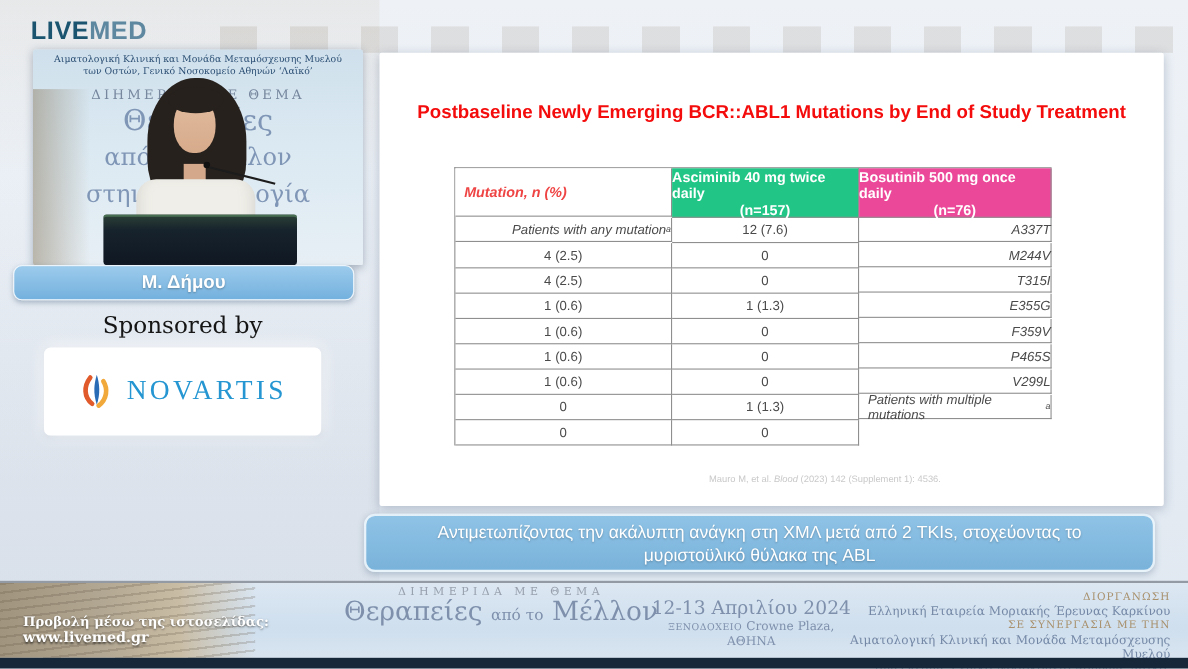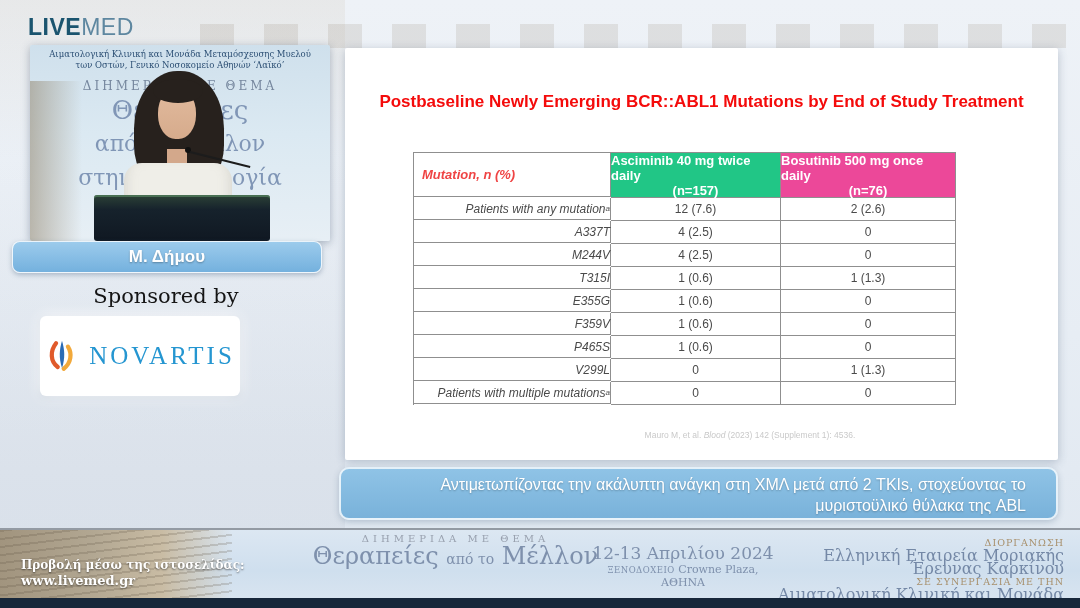--- a/index.html
+++ b/index.html
@@ -10,21 +10,21 @@
 
   
   .bg-left{left:0;top:0;width:345px;height:528px;
     background:linear-gradient(180deg,rgba(205,195,178,.20),rgba(205,195,178,0) 30%,rgba(195,202,214,.25) 85%);}
   .bg-arches{left:200;top:24px;left:200px;width:880px;height:24px;opacity:.16;
     background:repeating-linear-gradient(90deg,#8a7b66 0 34px,transparent 34px 64px);}
 
   
   .logo{left:28px;top:14px;font-size:23px;letter-spacing:.5px;}
   .logo b{color:#1a546f;font-weight:bold;}
-  .logo span{color:#5e87a0;font-weight:400;}
+  .logo span{color:#5e87a0;font-weight:700;}
 
   
   .video-card{left:30px;top:45px;width:300px;height:196px;border-radius:2px;overflow:hidden;
     box-shadow:0 2px 8px rgba(40,60,90,.35);
     background:linear-gradient(180deg,#cfe0ec 0%,#dbe9f2 45%,#e7eff5 100%);}
   .vc-ruins{left:0;top:36px;width:52px;height:160px;
     background:linear-gradient(90deg,rgba(148,135,112,.55),rgba(148,135,112,0));}
   .vc-top{left:0;top:4px;width:300px;text-align:center;font-family:"DejaVu Serif",serif;
     font-size:8.5px;line-height:10.5px;color:#2c4f74;}
   .vc-kicker{left:0;top:34px;width:300px;text-align:center;font-family:"DejaVu Serif",serif;
@@ -50,21 +50,21 @@
   
   .name-banner{left:12px;top:241px;width:308px;height:30px;border-radius:8px;
     background:linear-gradient(180deg,#9ccbec,#74b1de);
     border:1px solid rgba(255,255,255,.85);box-shadow:0 2px 5px rgba(60,90,120,.35);
     color:#fff;font-size:17px;font-weight:bold;text-align:center;line-height:29px;
     text-shadow:0 1px 2px rgba(0,0,0,.3);}
 
   
   .sponsored{left:0;top:284px;width:332px;text-align:center;font-family:"DejaVu Serif",serif;
     font-size:21px;color:#141414;}
-  .novartis-card{left:40px;top:316px;width:200px;height:80px;background:#fff;border-radius:6px;
+  .novartis-card{left:40px;top:316px;width:252px;height:80px;background:#fff;border-radius:6px;
     box-shadow:0 0 14px rgba(255,255,255,.9),0 2px 6px rgba(120,140,160,.25);
     display:flex;align-items:center;justify-content:center;gap:10px;}
   .nov-word{font-family:"Liberation Serif","DejaVu Serif",serif;font-size:25px;letter-spacing:3px;
     color:#2596d1;font-weight:400;}
 
   
   .slide{left:345px;top:48px;width:713px;height:412px;background:#fff;border-radius:2px;
     box-shadow:0 2px 10px rgba(60,80,110,.30);}
   .slide-title{left:0;top:44px;width:713px;text-align:center;color:#f40b0b;
     font-weight:bold;font-size:17px;}
@@ -76,24 +76,24 @@
   .mtable .h1{justify-content:flex-start;align-items:center;flex-direction:row;
     padding-left:8px;color:#ef4444;background:#fff;box-sizing:border-box;width:197px;font-style:italic;}
   .mtable .green{background:#21c686;color:#fff;}
   .mtable .blue{background:#ec4899;color:#fff;}
   .mtable .mut{justify-content:flex-end;padding-left:8px;box-sizing:border-box;font-style:italic;}
   sup{font-size:8px;line-height:0;}
   .citation{left:205px;top:382px;width:400px;text-align:center;color:#c9c9c9;font-size:8.5px;}
   .citation i{font-style:italic;}
 
   
-  .banner{left:339px;top:467px;width:719px;height:53px;border-radius:10px;box-sizing:border-box;
+  .banner{left:331px;top:467px;width:719px;height:53px;border-radius:10px;box-sizing:border-box;
     background:linear-gradient(180deg,#8fc3e6,#79b2da);
     border:2px solid rgba(255,255,255,.8);box-shadow:0 2px 6px rgba(70,100,130,.3);
-    color:#fff;font-size:16px;line-height:21px;text-align:right;padding:5px 30px 0 30px;
+    color:#fff;font-size:16px;line-height:21px;text-align:center;padding:5px 30px 0 30px;
     text-shadow:0 1px 2px rgba(0,0,0,.25);}
 
   
   .footer{left:0;top:528px;width:1080px;height:70px;border-top:2px solid #939aa3;box-sizing:border-box;
     background:linear-gradient(180deg,#dce7f2 0%,#cfdfee 60%,#d8e4f0 100%);}
   .theater{left:0;top:0;width:232px;height:68px;
     background:linear-gradient(90deg,#a1947e 0%,#b2a792 40%,#c9bca4 70%,rgba(201,188,164,0) 100%);}
   .theater:after{content:"";position:absolute;inset:0;
     background:repeating-linear-gradient(173deg,rgba(90,78,62,.35) 0 2px,transparent 2px 8px);opacity:.6;}
   .watermark{left:21px;top:28px;color:#fff;font-family:"DejaVu Serif",serif;font-weight:bold;
@@ -103,21 +103,21 @@
   .f-center{left:283px;top:3px;width:345px;text-align:center;color:#7e90ac;font-family:"DejaVu Serif",serif;}
   .f-kicker{font-size:10px;letter-spacing:4px;color:#98a0ae;margin-bottom:1px;}
   .f-title{font-size:24px;line-height:23px;}
   .f-title .sm{font-size:14px;}
   .f-date{left:588px;top:13px;width:190px;text-align:center;color:#7e90ac;font-family:"DejaVu Serif",serif;}
   .f-date .d{font-size:17px;}
   .f-date .v{font-size:11px;}
   .f-date .vp{font-size:8.5px;letter-spacing:.5px;}
   .f-right{right:16px;top:6px;width:300px;text-align:right;font-family:"DejaVu Serif",serif;line-height:13px;}
   .f-label{font-size:9.5px;letter-spacing:1px;color:#a8906c;}
-  .f-line{font-size:16px;color:#7488a6;}
+  .f-line{font-size:11px;color:#7488a6;}
   .mt{margin-top:0;}
   .bottom-bar{left:0;top:598px;width:1080px;height:10px;background:#17273a;}
 </style>
 </head>
 <body>
 
 <div class="screen">
 
   <div class="abs bg-left"></div>
   <div class="abs bg-arches"></div>
@@ -172,21 +172,20 @@
       <div class="cell h blue">
         <div>Bosutinib 500 mg once daily</div>
         <div>(n=76)</div>
       </div>
 
       <div class="cell mut">
           <span>Patients with any mutation</span>
           <sup>a</sup>
         </div>
       <div class="cell">12 (7.6)</div>
-      <div class="cell">2 (2.6)</div>
 
       <div class="cell mut">
           <span>A337T</span>
           <sup></sup>
         </div>
       <div class="cell">4 (2.5)</div>
       <div class="cell">0</div>
 
       <div class="cell mut">
           <span>M244V</span>

